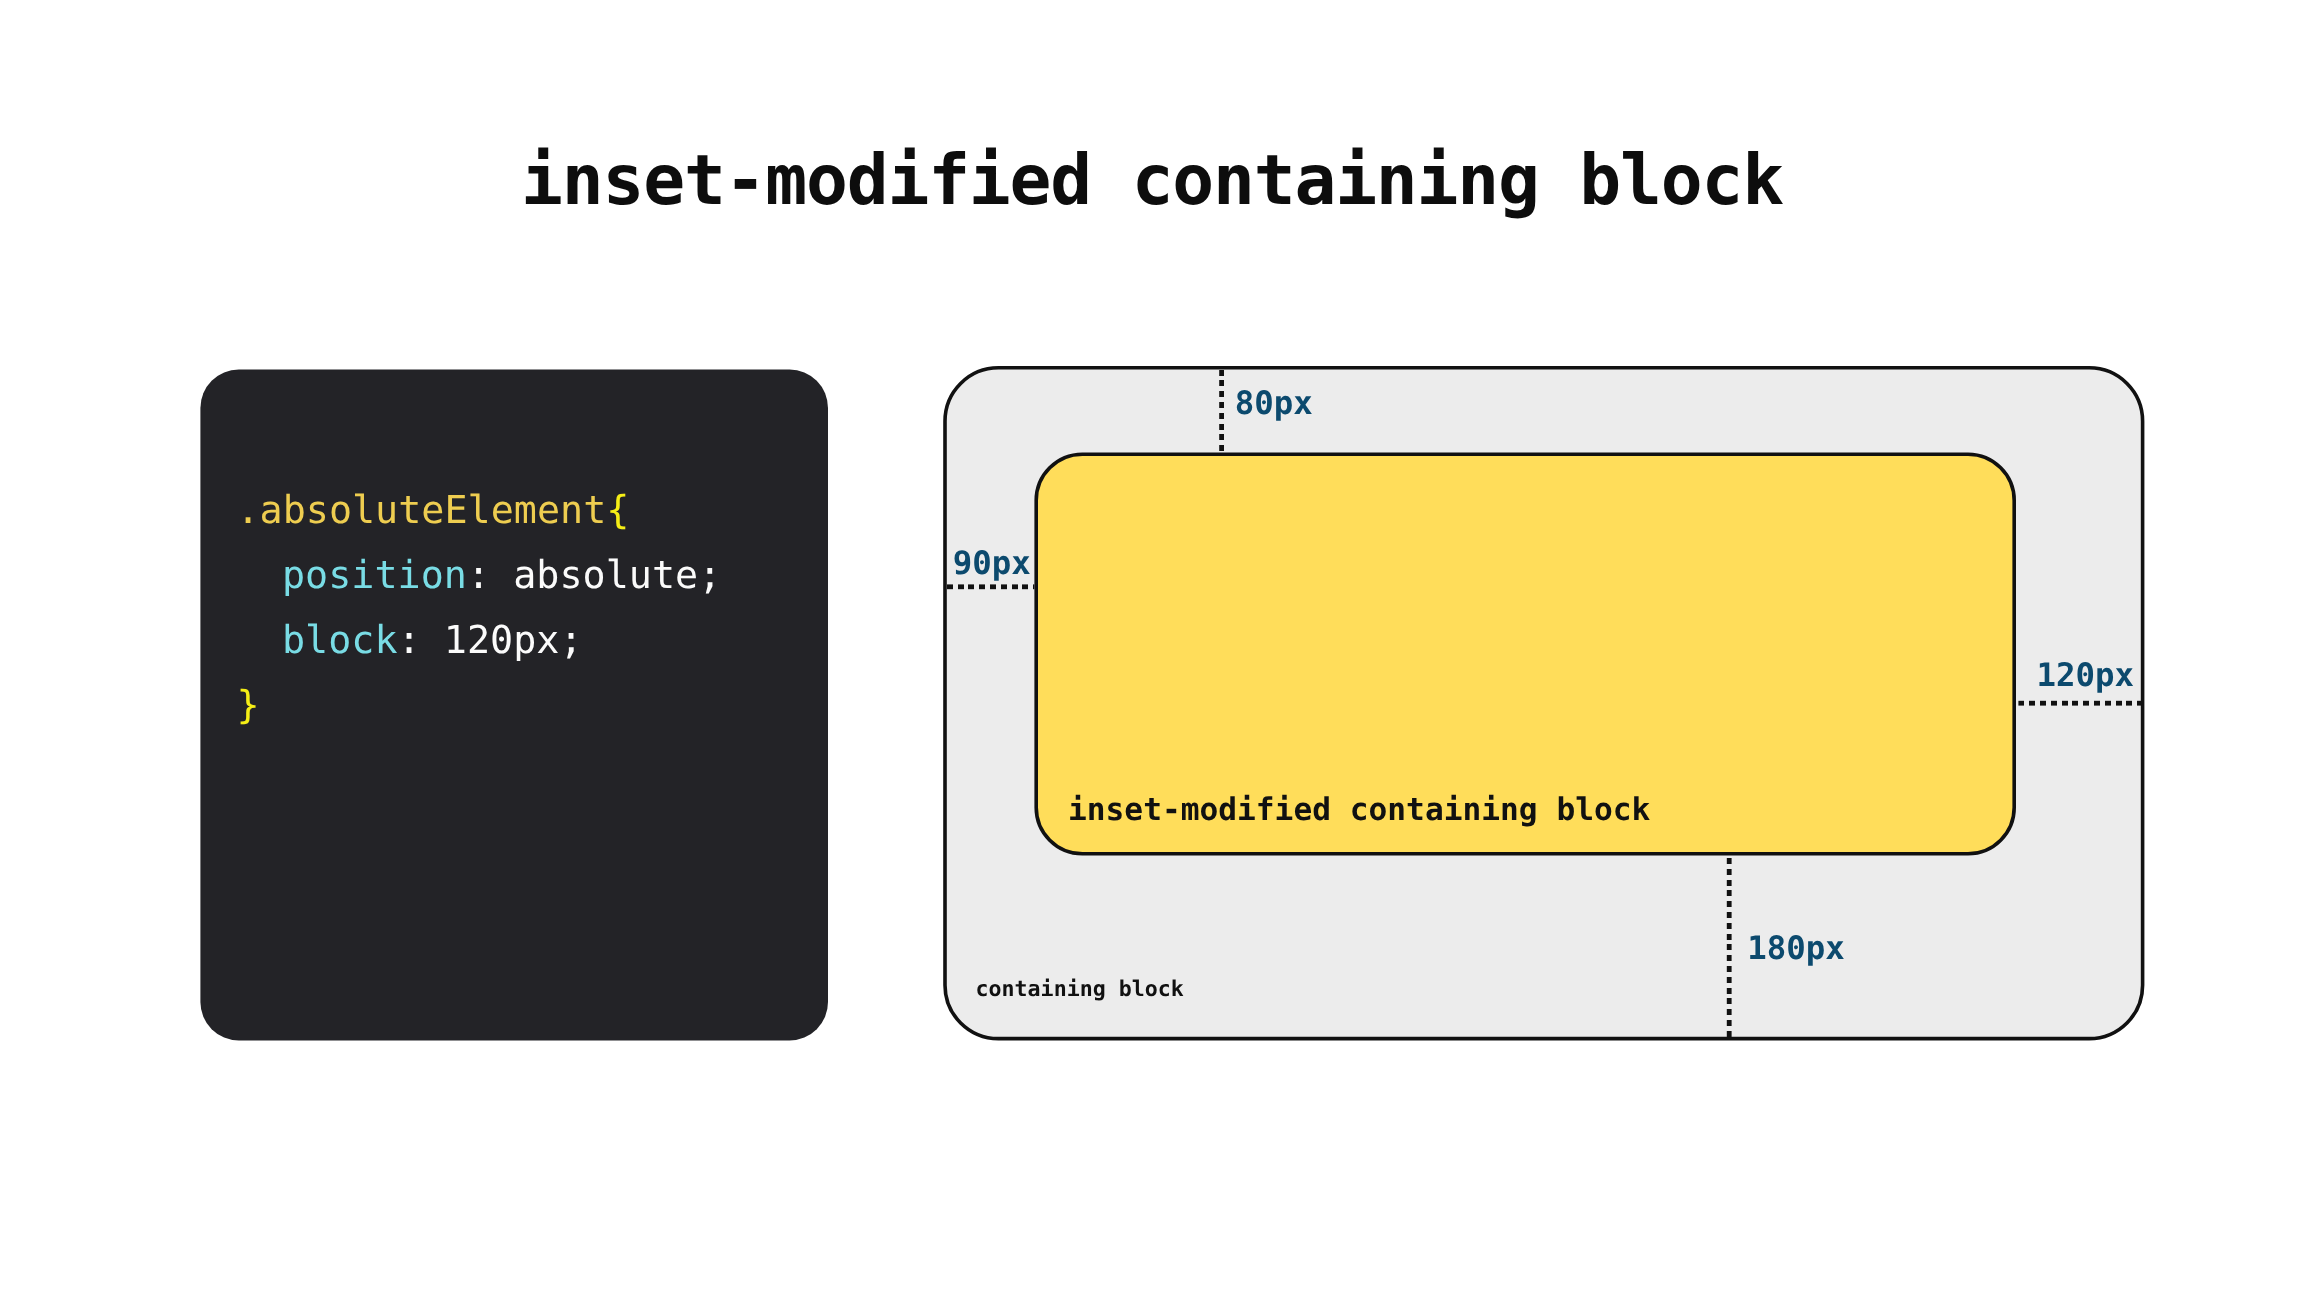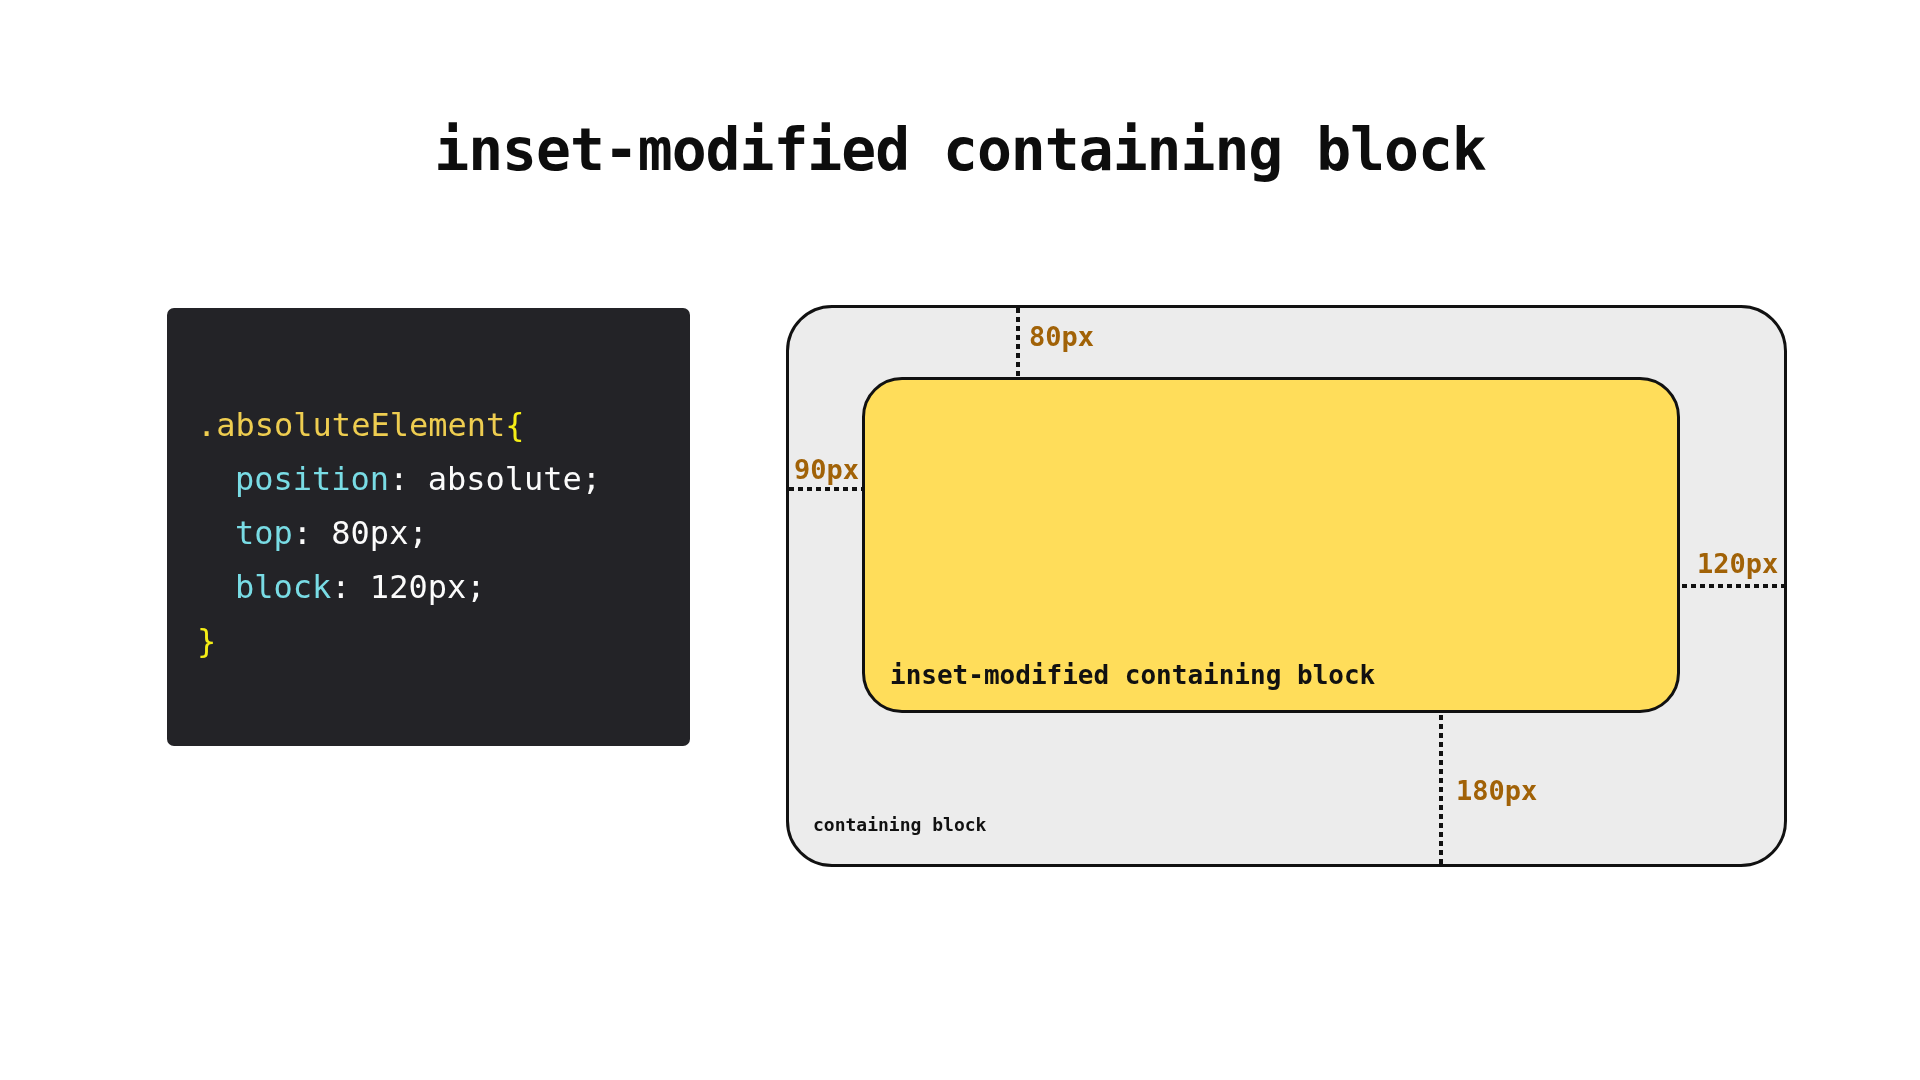--- a/index.html
+++ b/index.html
@@ -26,24 +26,24 @@
     color: #0d0d0d;
     font-family: "DejaVu Sans Mono", "Liberation Mono", monospace;
   }
 
   
   .code-panel {
     position: absolute;
     left: 167px;
     top: 308px;
     width: 523px;
-    height: 438px;
+    height: 559px;
     box-sizing: border-box;
     background: #232327;
-    border-radius: 7px;
+    border-radius: 32px;
     padding: 90px 0 0 30px;
   }
   .code-line {
     font-size: 32px;
     line-height: 54px;
     white-space: pre;
     font-weight: 500;
   }
   .code-line.indent { padding-left: 38px; }
   .tok-selector { color: #eecd50; }
@@ -90,21 +90,21 @@
     font-size: 18px;
     font-weight: bold;
     color: #111111;
     white-space: nowrap;
   }
   .measure-label {
     position: absolute;
     font-size: 27px;
     font-weight: bold;
     line-height: 1;
-    color: #a16207;
+    color: #0c4a6e;
     white-space: nowrap;
   }
   .dotted-h {
     position: absolute;
     height: 4px;
     background: repeating-linear-gradient(90deg, #111111 0 5px, transparent 5px 9px);
   }
   .dotted-v {
     position: absolute;
     width: 4px;
@@ -122,21 +122,20 @@
 </head>
 <body>
 
 <div class="canvas">
 
   <h1 class="title">inset-modified containing block</h1>
 
   <div class="code-panel">
     <div class="code-line"><span class="tok-selector">.absoluteElement</span><span class="tok-brace">{</span></div>
     <div class="code-line indent"><span class="tok-prop">position</span><span class="tok-val">: absolute;</span></div>
-    <div class="code-line indent"><span class="tok-prop">top</span><span class="tok-val">: 80px;</span></div>
     <div class="code-line indent"><span class="tok-prop">block</span><span class="tok-val">: 120px;</span></div>
     <div class="code-line"><span class="tok-brace">}</span></div>
   </div>
 
   <div class="containing-block">
 
     <div class="inset-block">
       <span class="inner-label">inset-modified containing block</span>
     </div>
 

